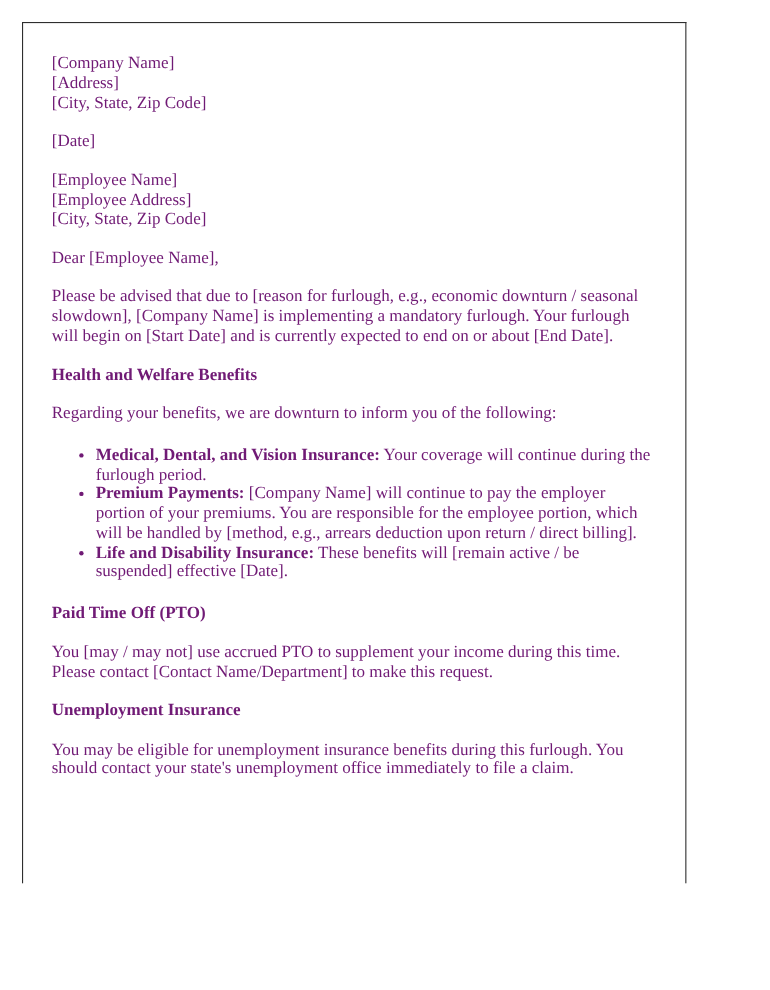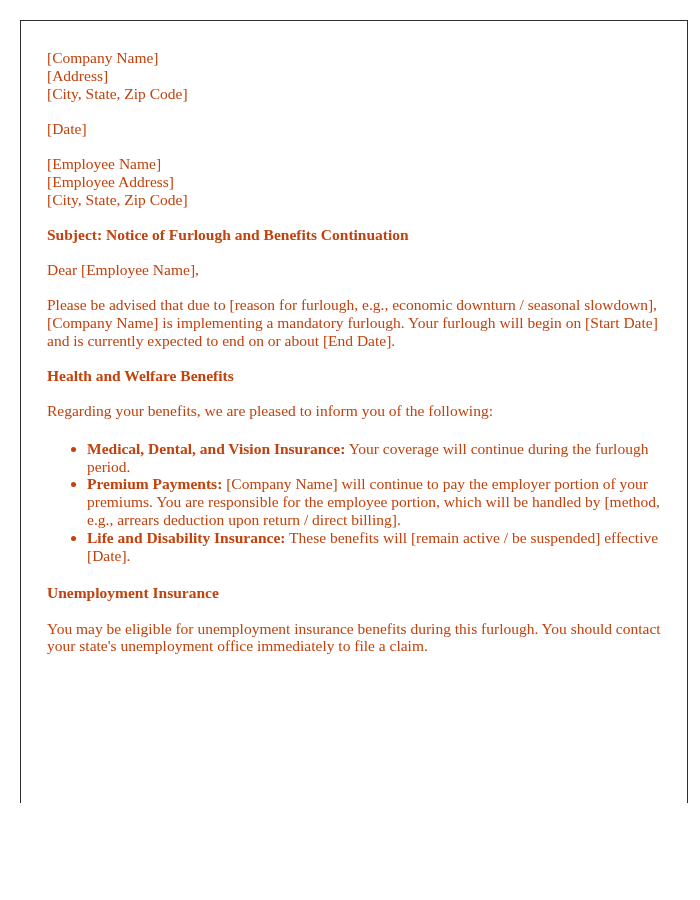--- a/index.html
+++ b/index.html
@@ -13,28 +13,28 @@
     height: 900px;
     background: #ffffff;
     overflow: hidden;
     font-family: "Liberation Serif", "DejaVu Serif", serif;
   }
   .page {
     position: absolute;
     left: 20px;
     top: 20px;
     box-sizing: border-box;
-    width: 668px;
+    width: 604px;
     height: 783px;
     border: 1.5px solid #2e2e2e;
     border-bottom: none;
     padding: 28px 26px 0 26px;
     overflow: hidden;
     background: #ffffff;
-    color: #c2410c;
+    color: #701a75;
     font-size: 15.5px;
     line-height: 17.8px;
   }
   .page p {
     margin: 17.4px 0;
   }
   .page > :first-child {
     margin-top: 0;
   }
   .page ul {
@@ -63,43 +63,44 @@
     </p>
 
     <p>[Date]</p>
 
     <p>
       <span>[Employee Name]</span><br>
       <span>[Employee Address]</span><br>
       <span>[City, State, Zip Code]</span>
     </p>
 
-    <p class="bold">Subject: Notice of Furlough and Benefits Continuation</p>
 
     <p>Dear [Employee Name],</p>
 
     <p>Please be advised that due to [reason for furlough, e.g., economic downturn / seasonal slowdown], [Company Name] is implementing a mandatory furlough. Your furlough will begin on [Start Date] and is currently expected to end on or about [End Date].</p>
 
 
     <p class="bold">Health and Welfare Benefits</p>
 
-    <p>Regarding your benefits, we are pleased to inform you of the following:</p>
+    <p>Regarding your benefits, we are downturn to inform you of the following:</p>
 
     <ul>
       <li>
         <span class="bold">Medical, Dental, and Vision Insurance:</span><span> Your coverage will continue during the furlough period.</span>
       </li>
       <li>
         <span class="bold">Premium Payments:</span><span> [Company Name] will continue to pay the employer portion of your premiums. You are responsible for the employee portion, which will be handled by [method, e.g., arrears deduction upon return / direct billing].</span>
       </li>
       <li>
         <span class="bold">Life and Disability Insurance:</span><span> These benefits will [remain active / be suspended] effective [Date].</span>
       </li>
     </ul>
 
+    <p class="bold">Paid Time Off (PTO)</p>
 
+    <p>You [may / may not] use accrued PTO to supplement your income during this time. Please contact [Contact Name/Department] to make this request.</p>
 
     <p class="bold">Unemployment Insurance</p>
 
     <p>You may be eligible for unemployment insurance benefits during this furlough. You should contact your state's unemployment office immediately to file a claim.</p>
 
   </div>
 </div>
 
 </body></html>

